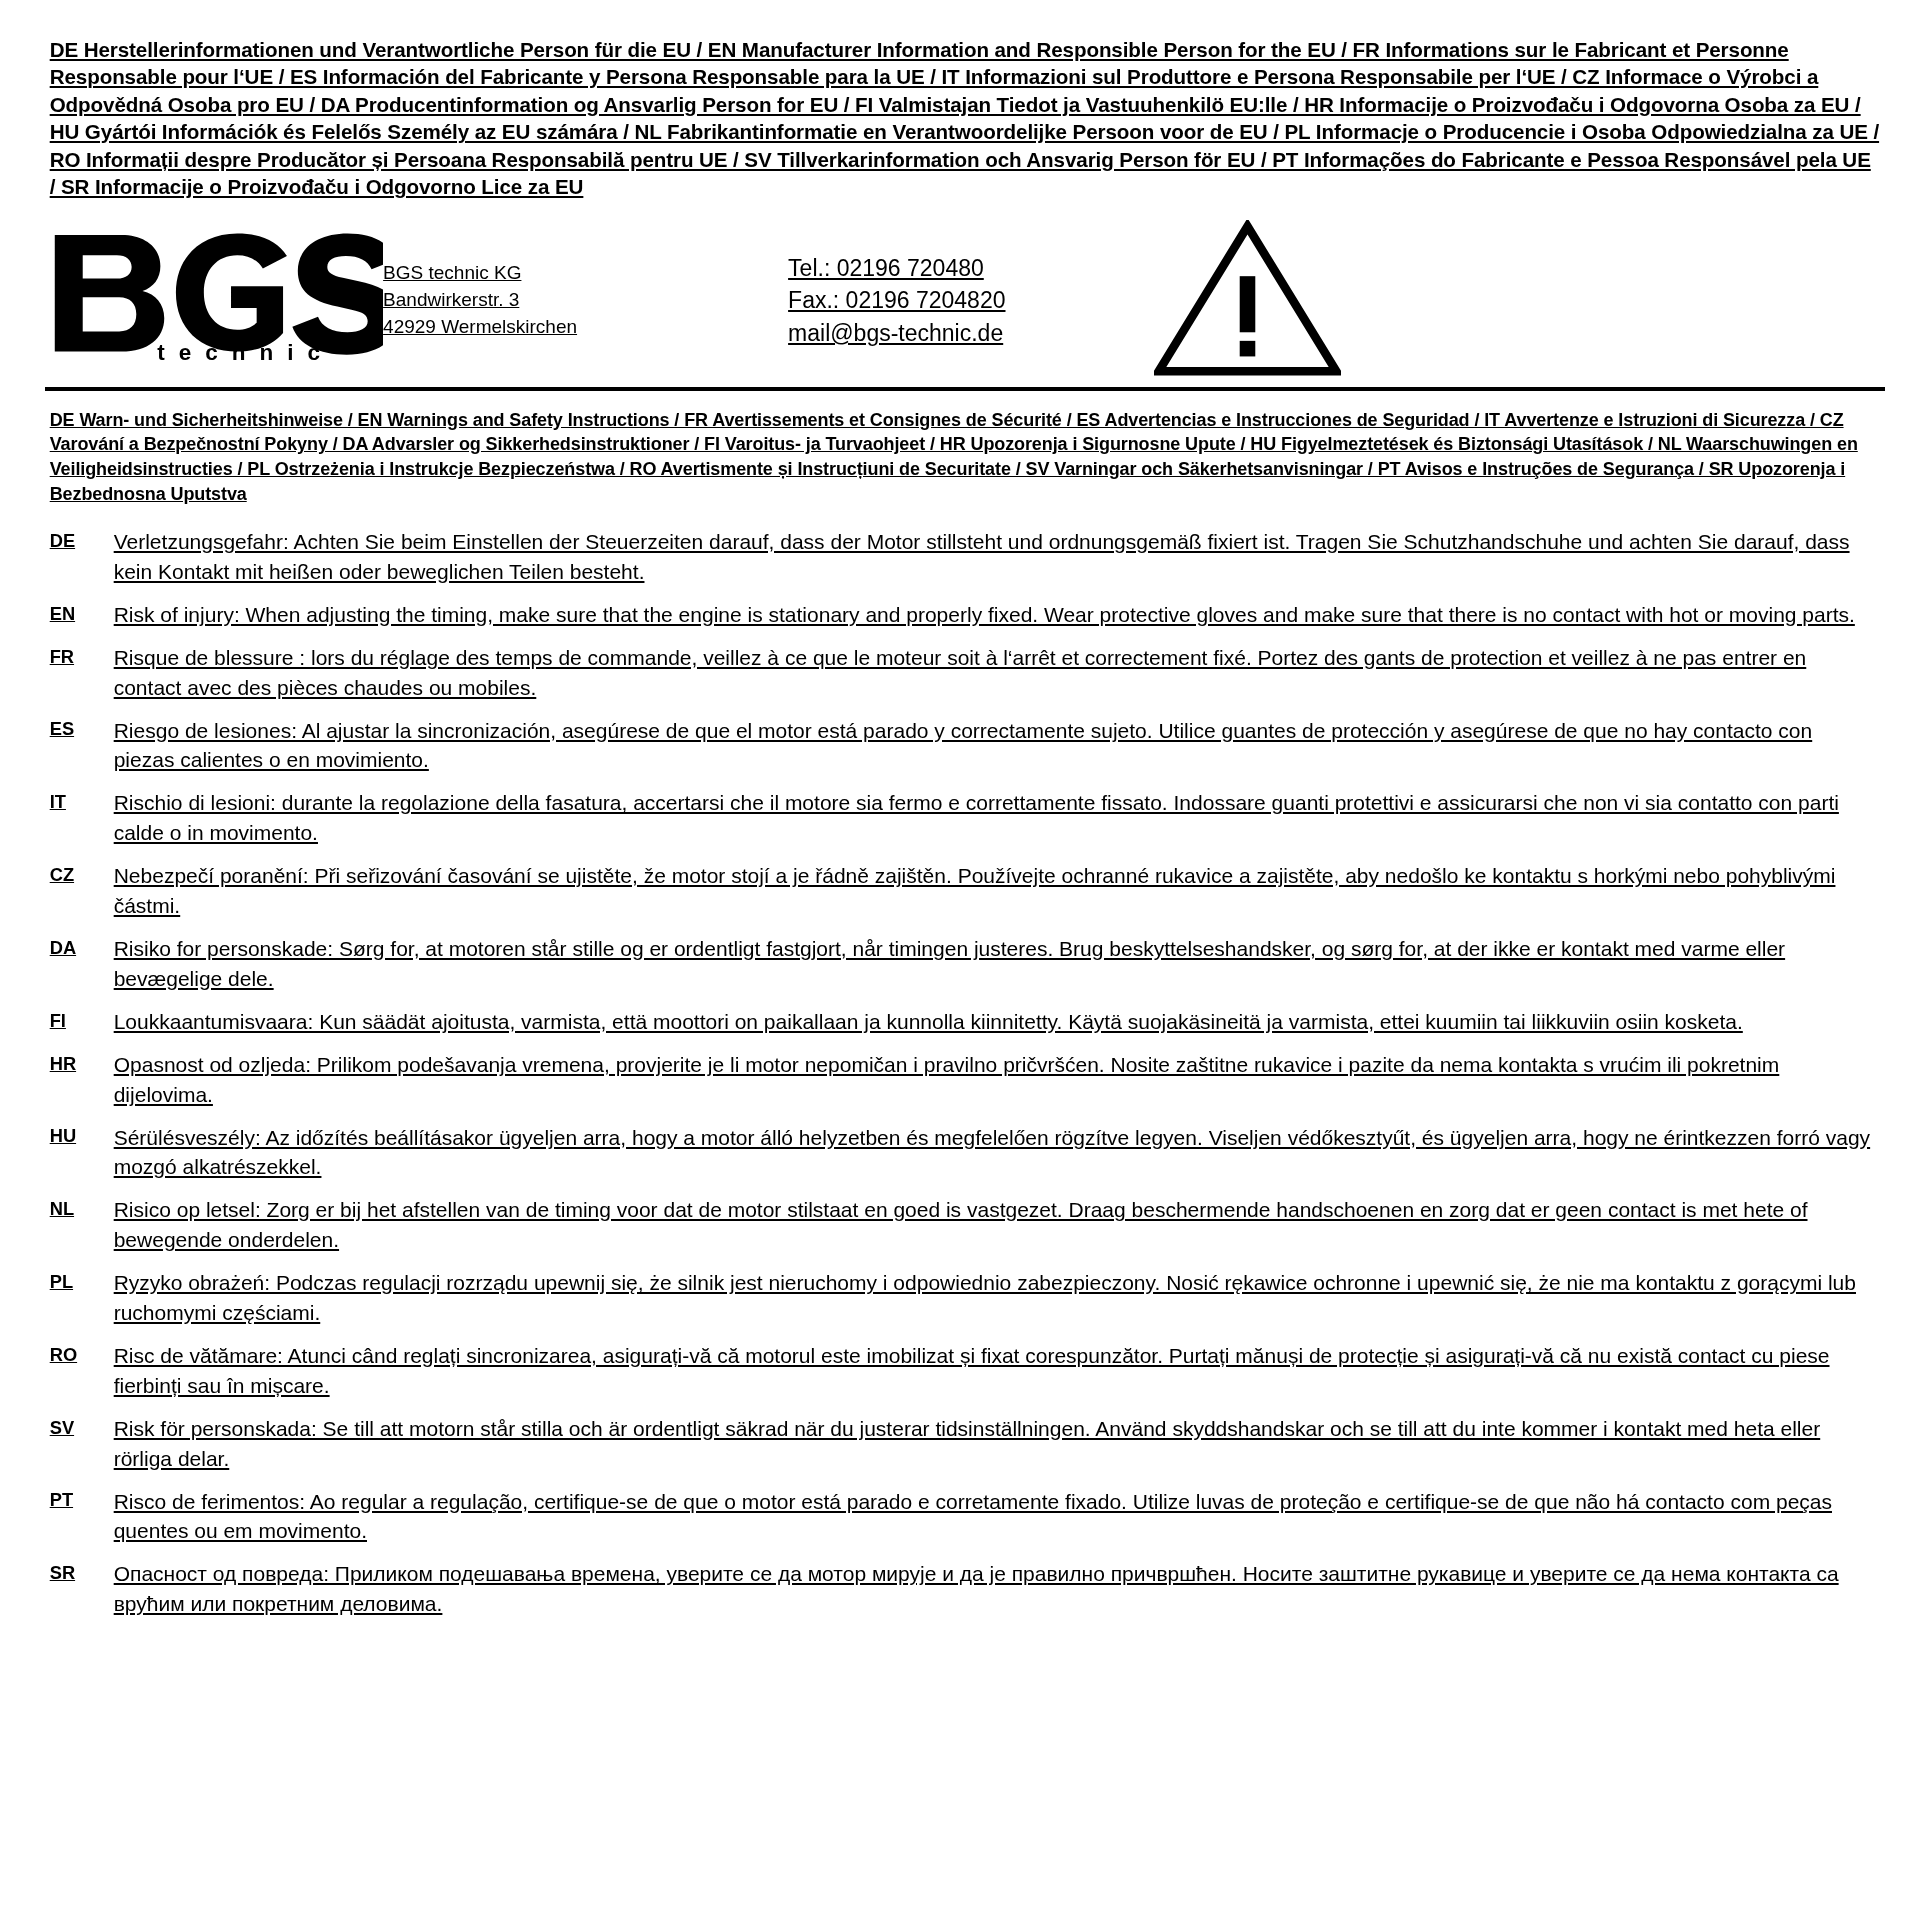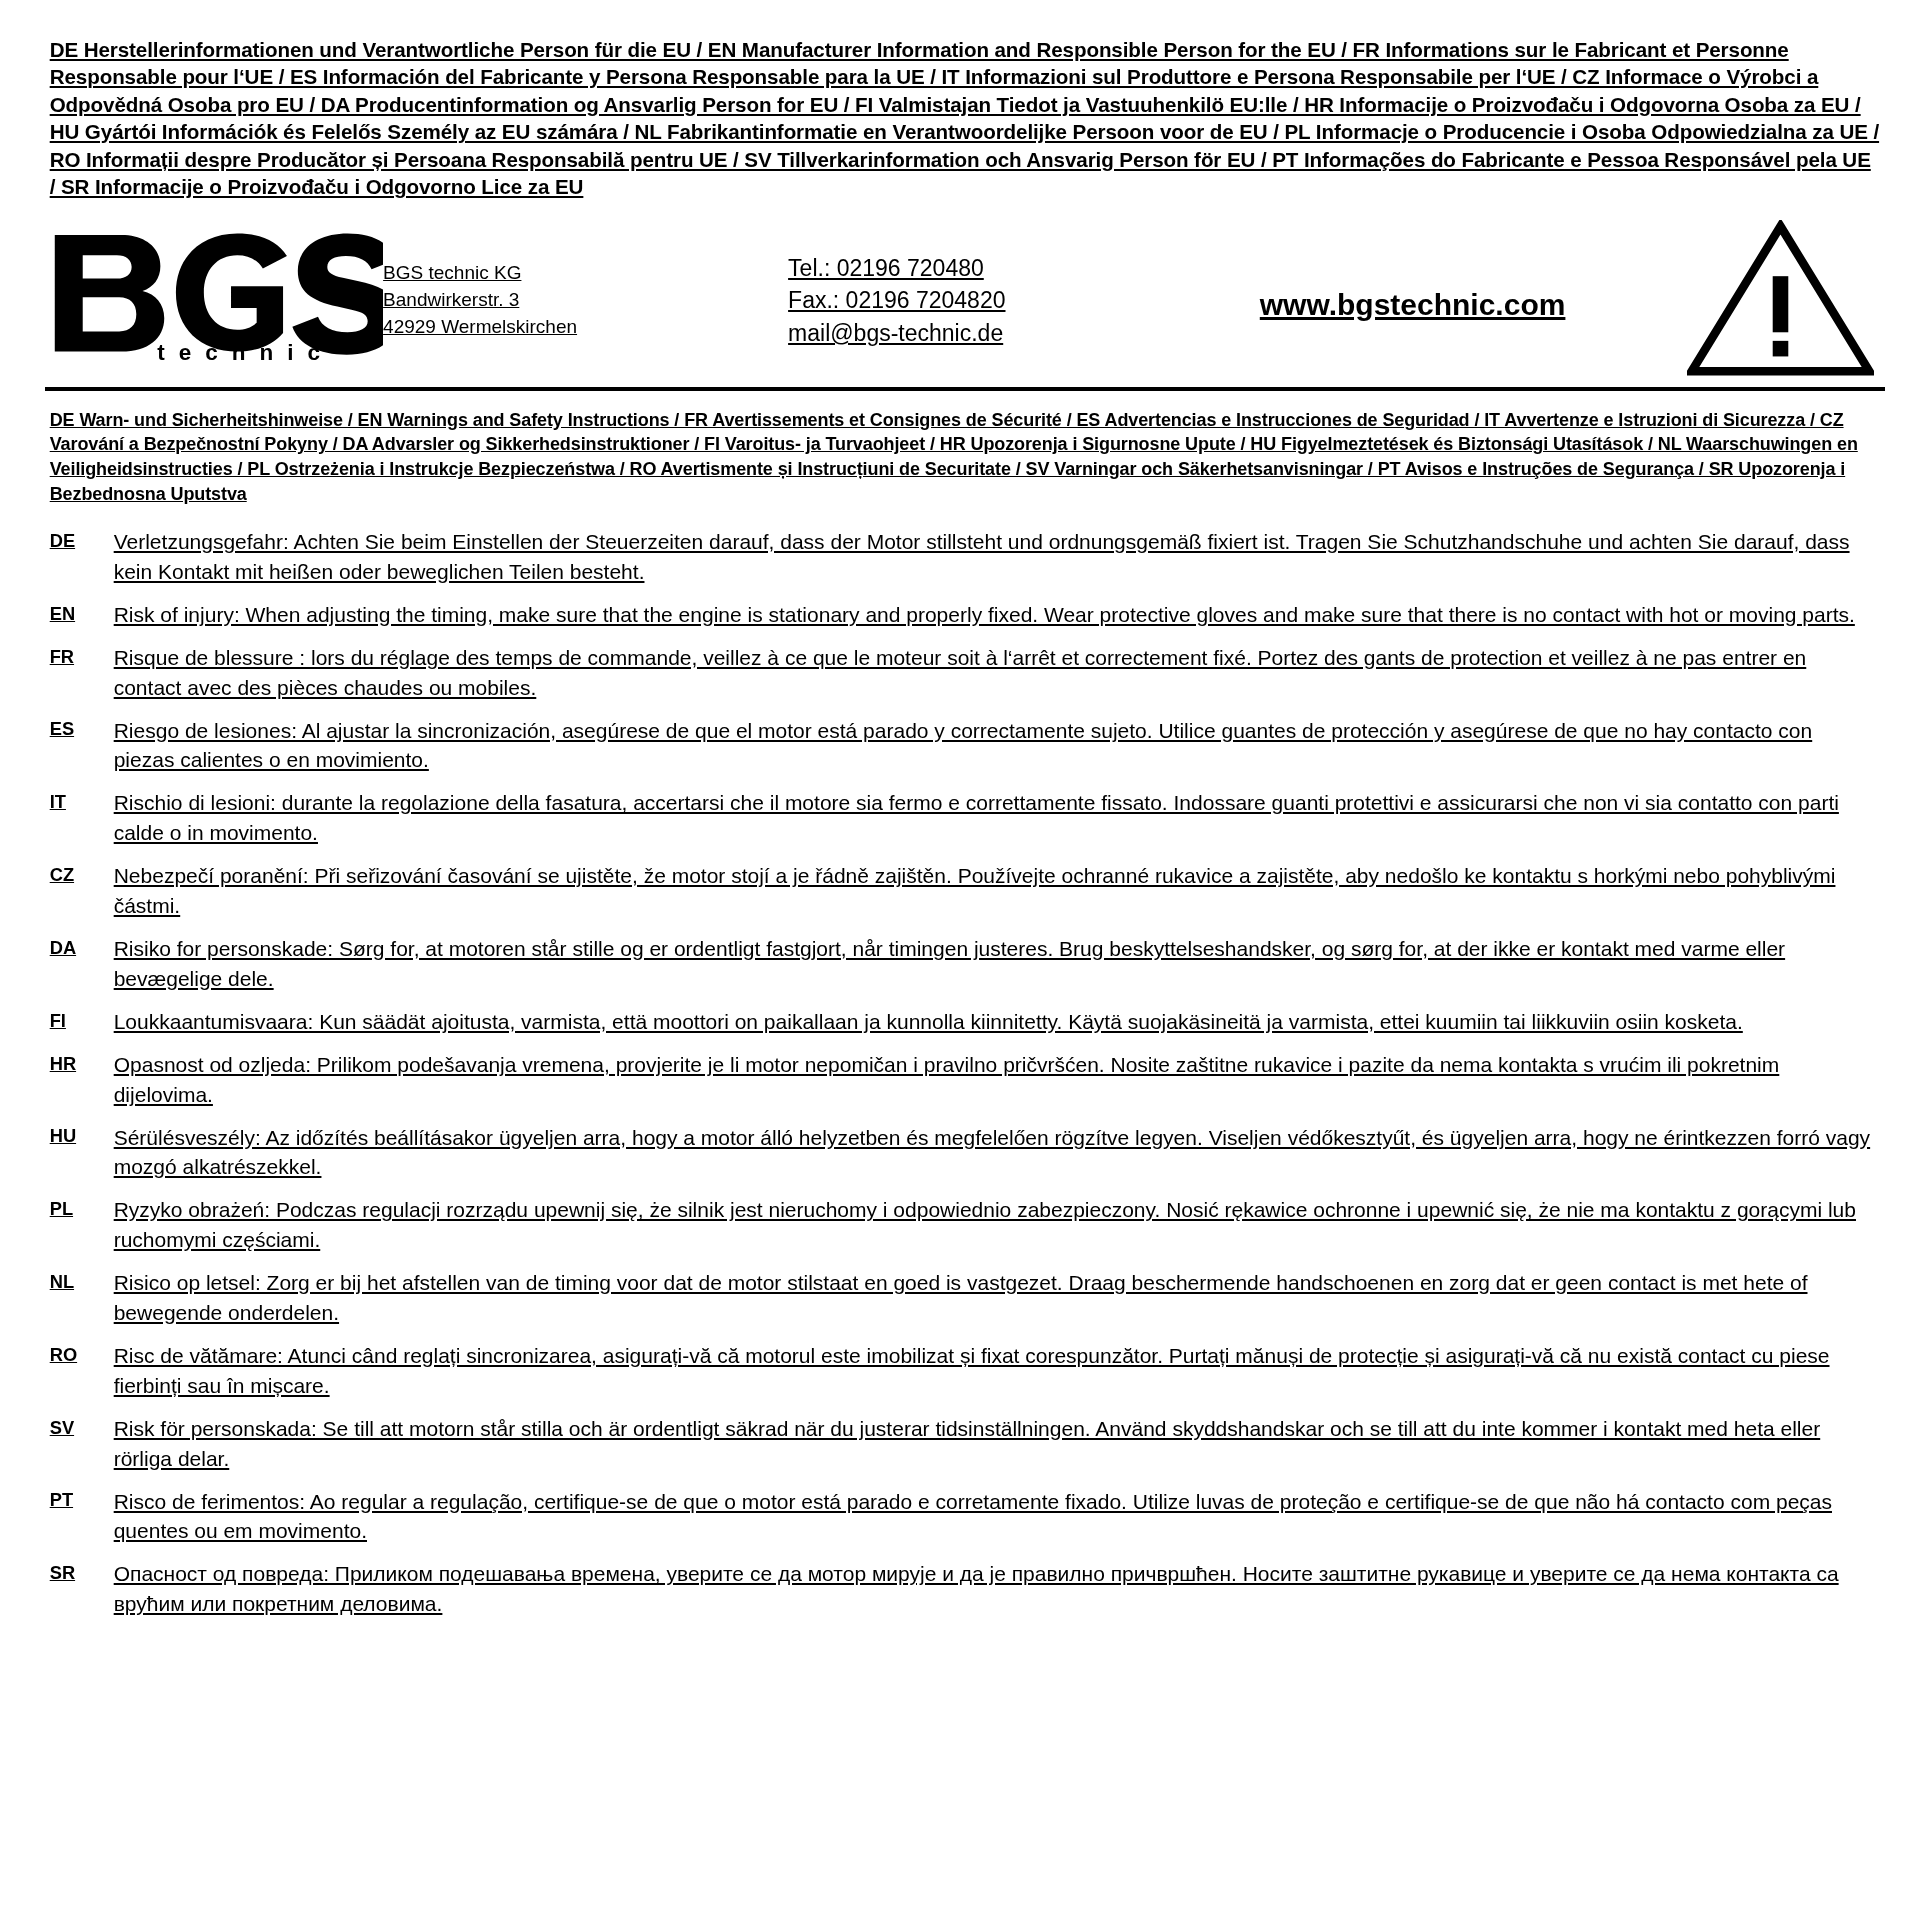--- a/index.html
+++ b/index.html
@@ -146,21 +146,20 @@
       <div>Bandwirkerstr. 3</div>
       <div>42929 Wermelskirchen</div>
     </div>
 
     <div class="contact-block">
       <div>Tel.: 02196 720480</div>
       <div>Fax.: 02196 7204820</div>
       <div>mail@bgs-technic.de</div>
     </div>
 
-    <div class="website-block">www.bgstechnic.com</div>
 
     <div class="warn-tri">
       <svg width="187" height="156" viewBox="0 0 240 200" xmlns="http://www.w3.org/2000/svg">
         <polygon points="120,8 234,194 6,194" fill="none" stroke="#000" stroke-width="11" stroke-linejoin="miter"></polygon>
         <rect x="110" y="72" width="20" height="72" fill="#000"></rect>
         <rect x="110" y="155" width="20" height="20" fill="#000"></rect>
       </svg>
     </div>
   </div>
 
@@ -212,30 +211,30 @@
       <div class="lang-code">HR</div>
       <div class="lang-text">Opasnost od ozljeda: Prilikom podešavanja vremena, provjerite je li motor nepomičan i pravilno pričvršćen. Nosite zaštitne rukavice i pazite da nema kontakta s vrućim ili pokretnim dijelovima.</div>
     </div>
 
     <div class="lang-row">
       <div class="lang-code">HU</div>
       <div class="lang-text">Sérülésveszély: Az időzítés beállításakor ügyeljen arra, hogy a motor álló helyzetben és megfelelően rögzítve legyen. Viseljen védőkesztyűt, és ügyeljen arra, hogy ne érintkezzen forró vagy mozgó alkatrészekkel.</div>
     </div>
 
     <div class="lang-row">
+      <div class="lang-code">NL</div>
+      <div class="lang-text">Risico op letsel: Zorg er bij het afstellen van de timing voor dat de motor stilstaat en goed is vastgezet. Draag beschermende handschoenen en zorg dat er geen contact is met hete of bewegende onderdelen.</div>
+    </div>
+
+    <div class="lang-row">
       <div class="lang-code">PL</div>
       <div class="lang-text">Ryzyko obrażeń: Podczas regulacji rozrządu upewnij się, że silnik jest nieruchomy i odpowiednio zabezpieczony. Nosić rękawice ochronne i upewnić się, że nie ma kontaktu z gorącymi lub ruchomymi częściami.</div>
     </div>
 
     <div class="lang-row">
-      <div class="lang-code">NL</div>
-      <div class="lang-text">Risico op letsel: Zorg er bij het afstellen van de timing voor dat de motor stilstaat en goed is vastgezet. Draag beschermende handschoenen en zorg dat er geen contact is met hete of bewegende onderdelen.</div>
-    </div>
-
-    <div class="lang-row">
       <div class="lang-code">RO</div>
       <div class="lang-text">Risc de vătămare: Atunci când reglați sincronizarea, asigurați-vă că motorul este imobilizat și fixat corespunzător. Purtați mănuși de protecție și asigurați-vă că nu există contact cu piese fierbinți sau în mișcare.</div>
     </div>
 
     <div class="lang-row">
       <div class="lang-code">SV</div>
       <div class="lang-text">Risk för personskada: Se till att motorn står stilla och är ordentligt säkrad när du justerar tidsinställningen. Använd skyddshandskar och se till att du inte kommer i kontakt med heta eller rörliga delar.</div>
     </div>
 
     <div class="lang-row">

